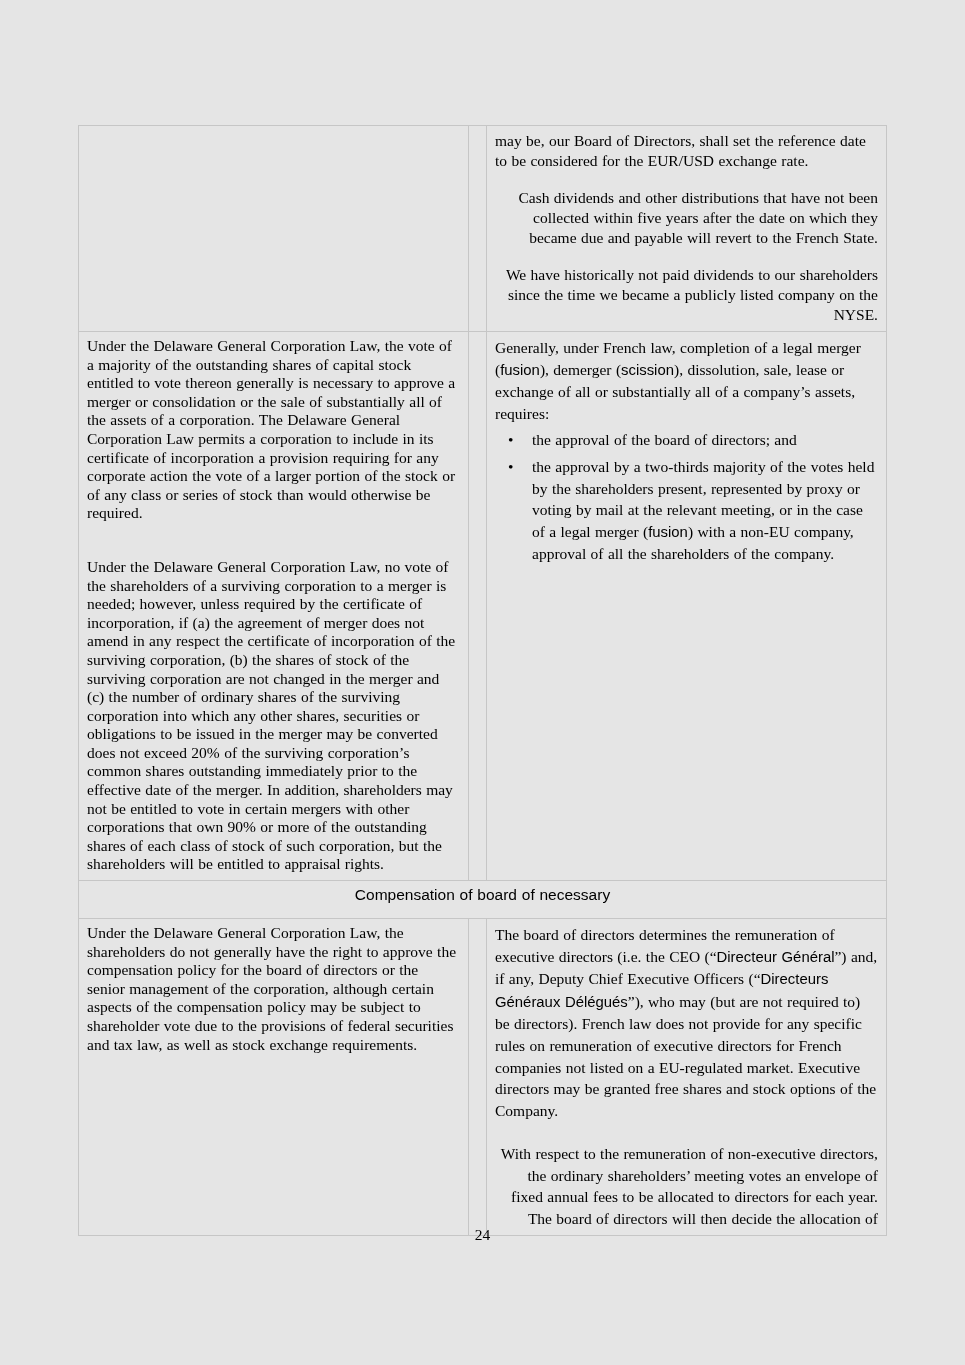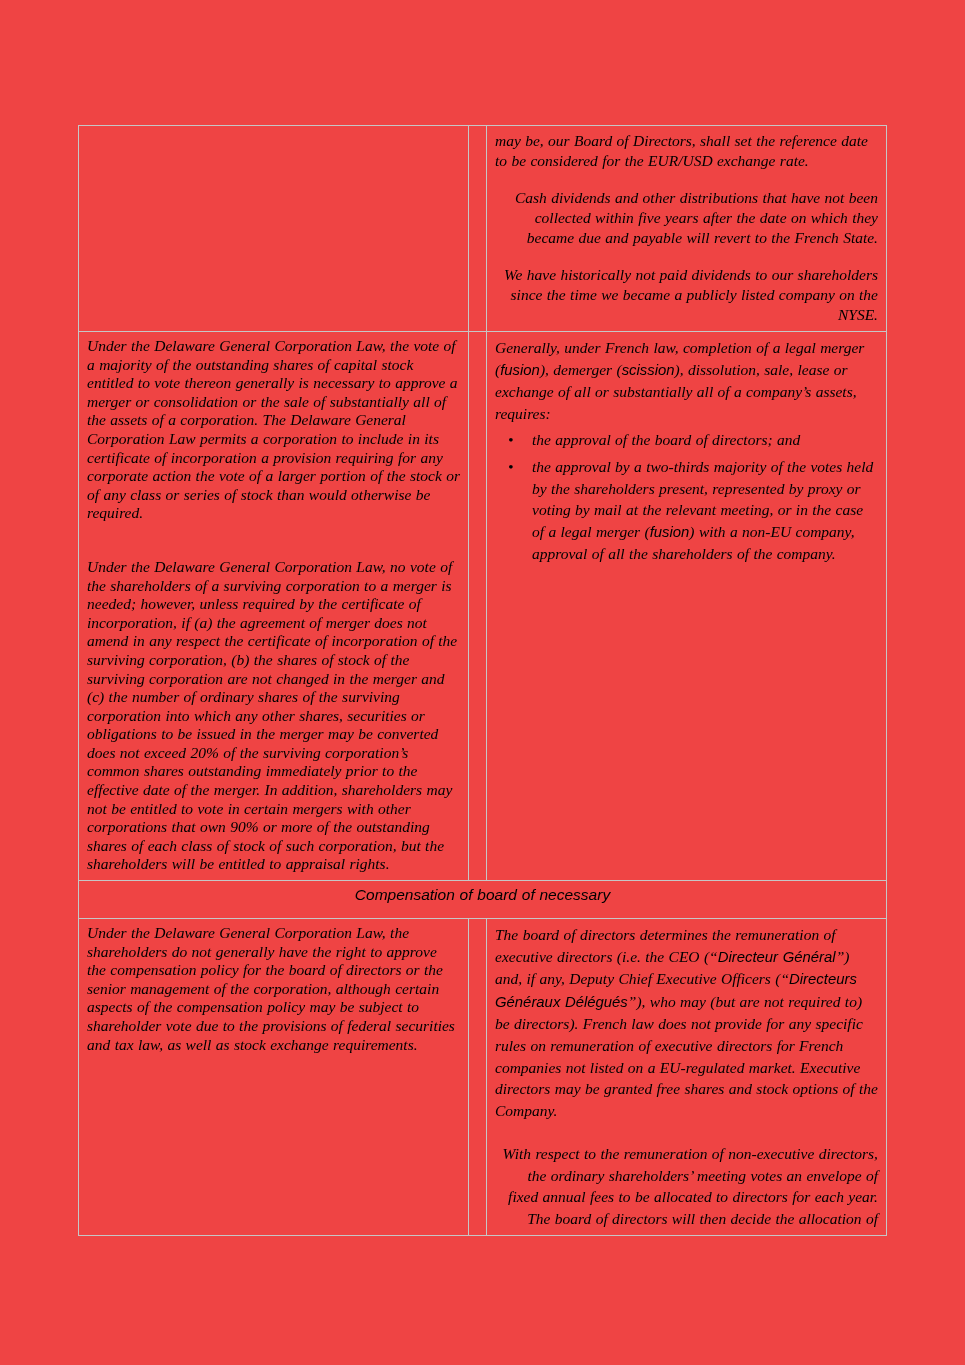--- a/index.html
+++ b/index.html
@@ -6,23 +6,22 @@
     margin: 0;
     padding: 0;
     background: #ffffff;
     color: #000000;
     font-family: "Liberation Serif", serif;
   }
   .sheet {
     position: relative;
     width: 965px;
     height: 1365px;
-    background: #ef4444;
+    background: #e5e5e5;
     overflow: hidden;
-    font-style: italic;
   }
   table.cmp {
     position: absolute;
     left: 78px;
     top: 125px;
     width: 808px;
     border-collapse: collapse;
     table-layout: fixed;
   }
   table.cmp td {
@@ -135,14 +134,15 @@
       </td>
       <td class="spacer"></td>
       <td class="right-col">
         <p><span>The board of directors determines the remuneration of executive directors (i.e. the CEO (“</span><span class="sans">Directeur Général</span><span>”) and, if any, Deputy Chief Executive Officers (“</span><span class="sans">Directeurs Généraux Délégués</span><span>”), who may (but are not required to) be directors). French law does not provide for any specific rules on remuneration of executive directors for French companies not listed on a EU-regulated market. Executive directors may be granted free shares and stock options of the Company.</span></p>
         <p>With respect to the remuneration of non-executive directors, the ordinary shareholders’ meeting votes an envelope of fixed annual fees to be allocated to directors for each year. The board of directors will then decide the allocation of</p>
       </td>
     </tr>
   </tbody>
     </table>
 
+  <div class="pageno">24</div>
 
 </div>
 
 </body></html>

